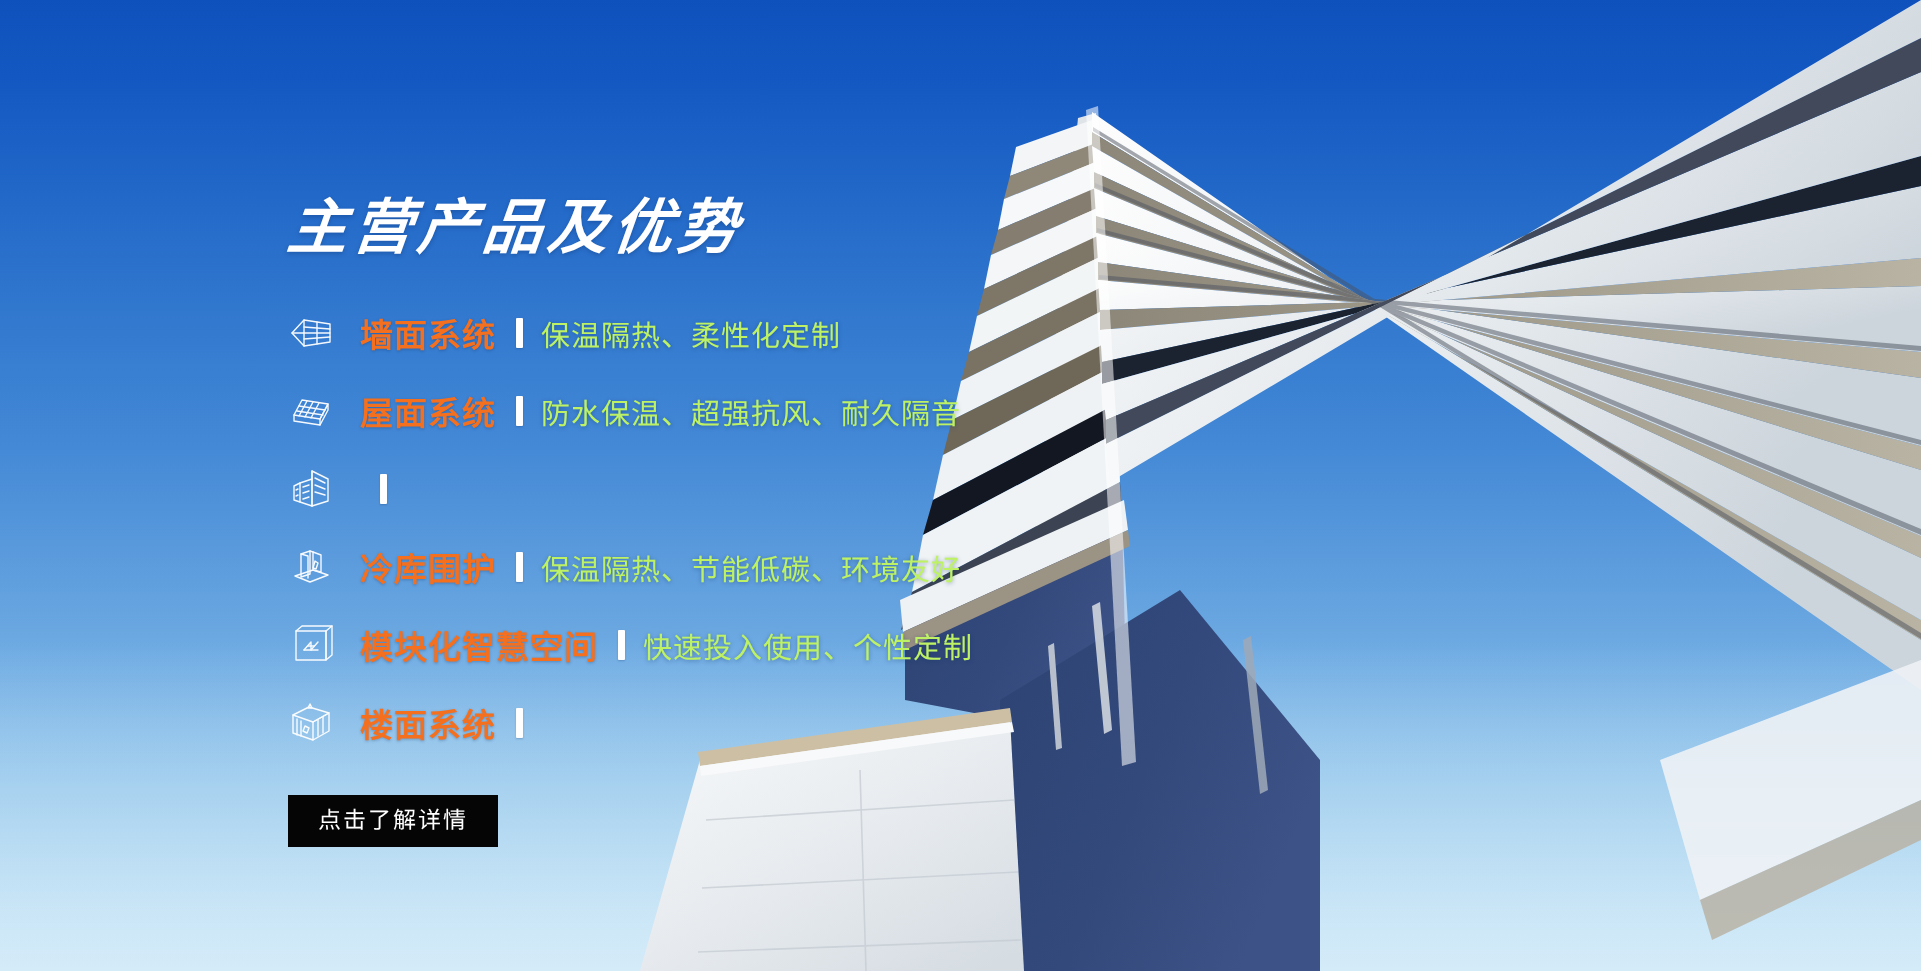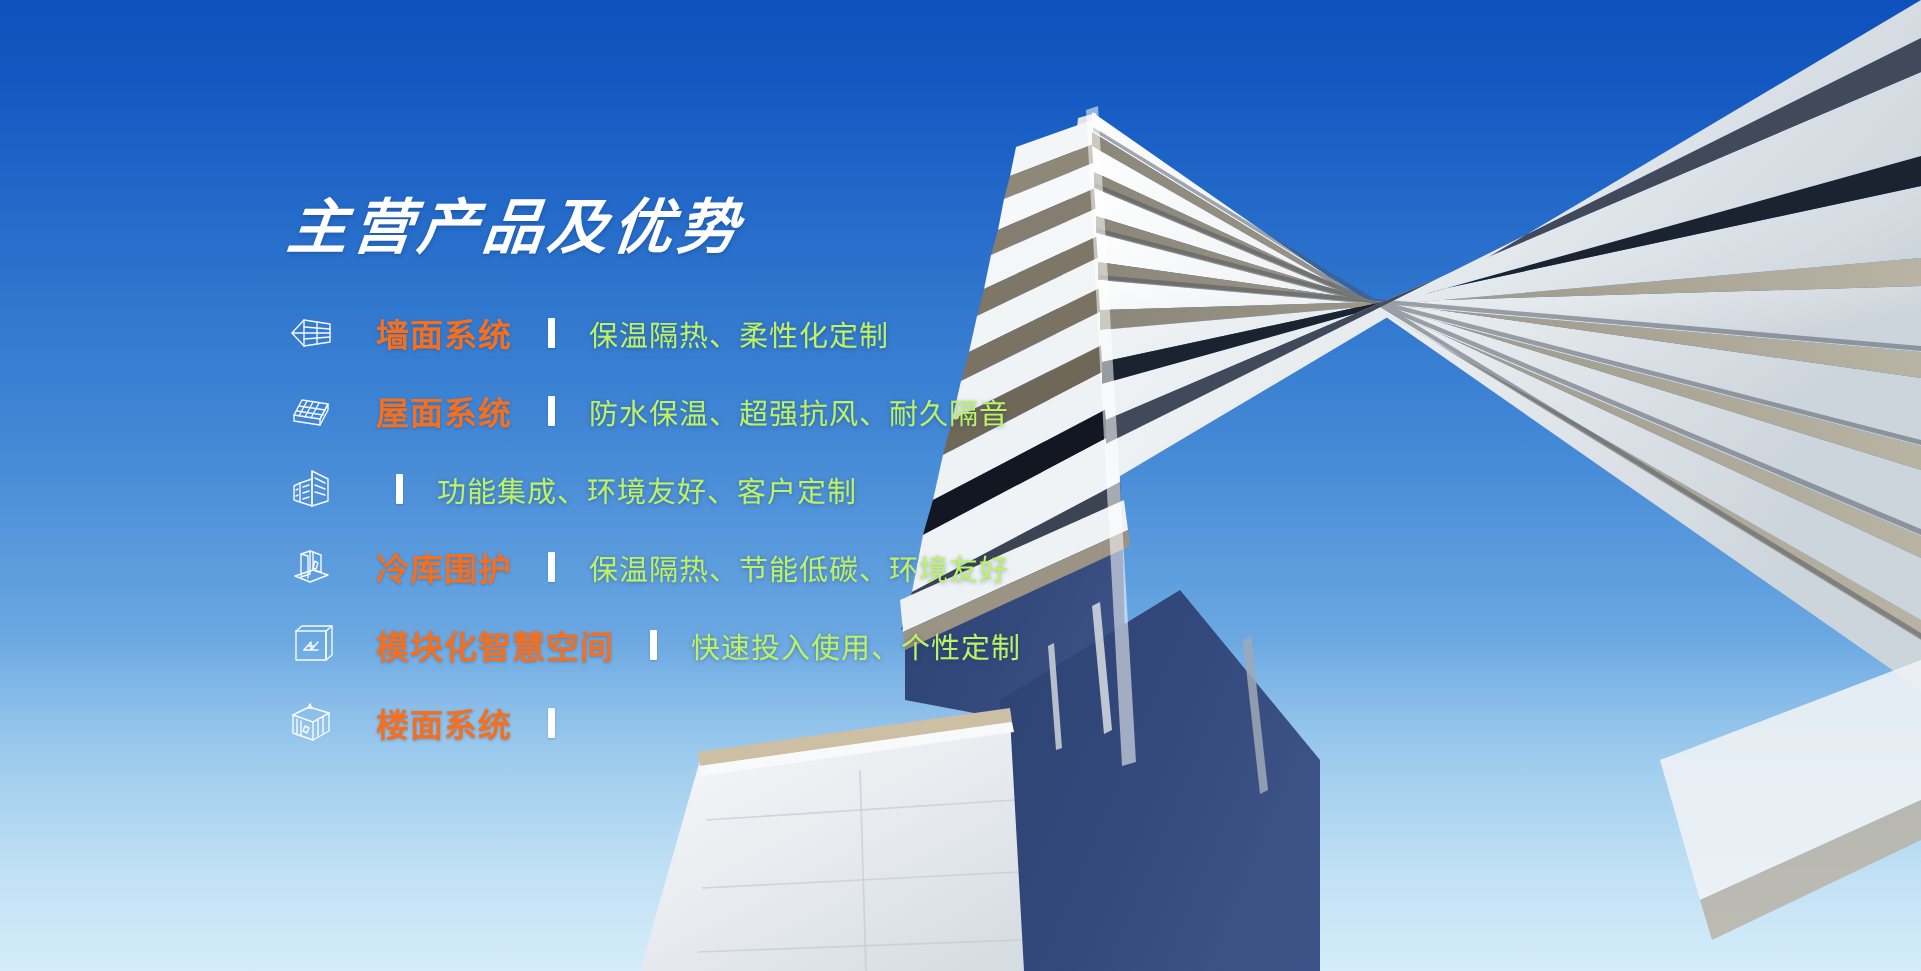--- a/index.html
+++ b/index.html
@@ -77,21 +77,20 @@
     margin-top: 42px;
     list-style: none;
   }
 
   .feature-row {
     display: flex;
     align-items: center;
     height: 64px;
     margin-bottom: 14px;
     white-space: nowrap;
-    gap: 16px;
   }
 
   .feature-icon {
     width: 46px;
     height: 46px;
     flex: 0 0 46px;
     margin-right: 26px;
     opacity: 0.95;
   }
   .feature-icon svg { display: block; width: 46px; height: 46px; }
@@ -335,21 +334,20 @@
             <path d="M27 19 L37 23"></path>
             <path d="M27 26 L37 29"></path>
             <path d="M15 21 L21 19"></path>
             <path d="M15 27 L21 25"></path>
             <path d="M15 33 L21 31"></path>
             <path d="M8 24 L10 23"></path>
             <path d="M8 30 L10 29"></path>
           </svg>
         </span>
         <span class="feature-sep"></span>
-        <span class="feature-desc">功能集成、环境友好、客户定制</span>
       </li>
 
       <li class="feature-row">
         <span class="feature-icon">
           <svg viewBox="0 0 46 46" fill="none" stroke="#ffffff" stroke-width="1.4" stroke-linejoin="round" stroke-linecap="round">
             <path d="M7 32 L22 38 L40 31 L25 26 Z"></path>
             <path d="M13 10 L22 7 L22 30 L13 33 Z"></path>
             <path d="M25 8 L33 11 L33 28 L25 26 Z"></path>
             <path d="M13 10 L20 12 L20 34"></path>
             <path d="M27 17 L30 19 L28 25 L25 24 Z"></path>
@@ -391,15 +389,18 @@
             <path d="M17 26 L21 28 L19 33 L15 31 Z"></path>
           </svg>
         </span>
         <span class="feature-title">楼面系统</span>
         <span class="feature-sep"></span>
       </li>
 
 
     </ul>
 
+    <div class="cta-wrap">
+      <button class="cta-button">点击了解详情</button>
+    </div>
 
   </div>
 </div>
 
 </body></html>

